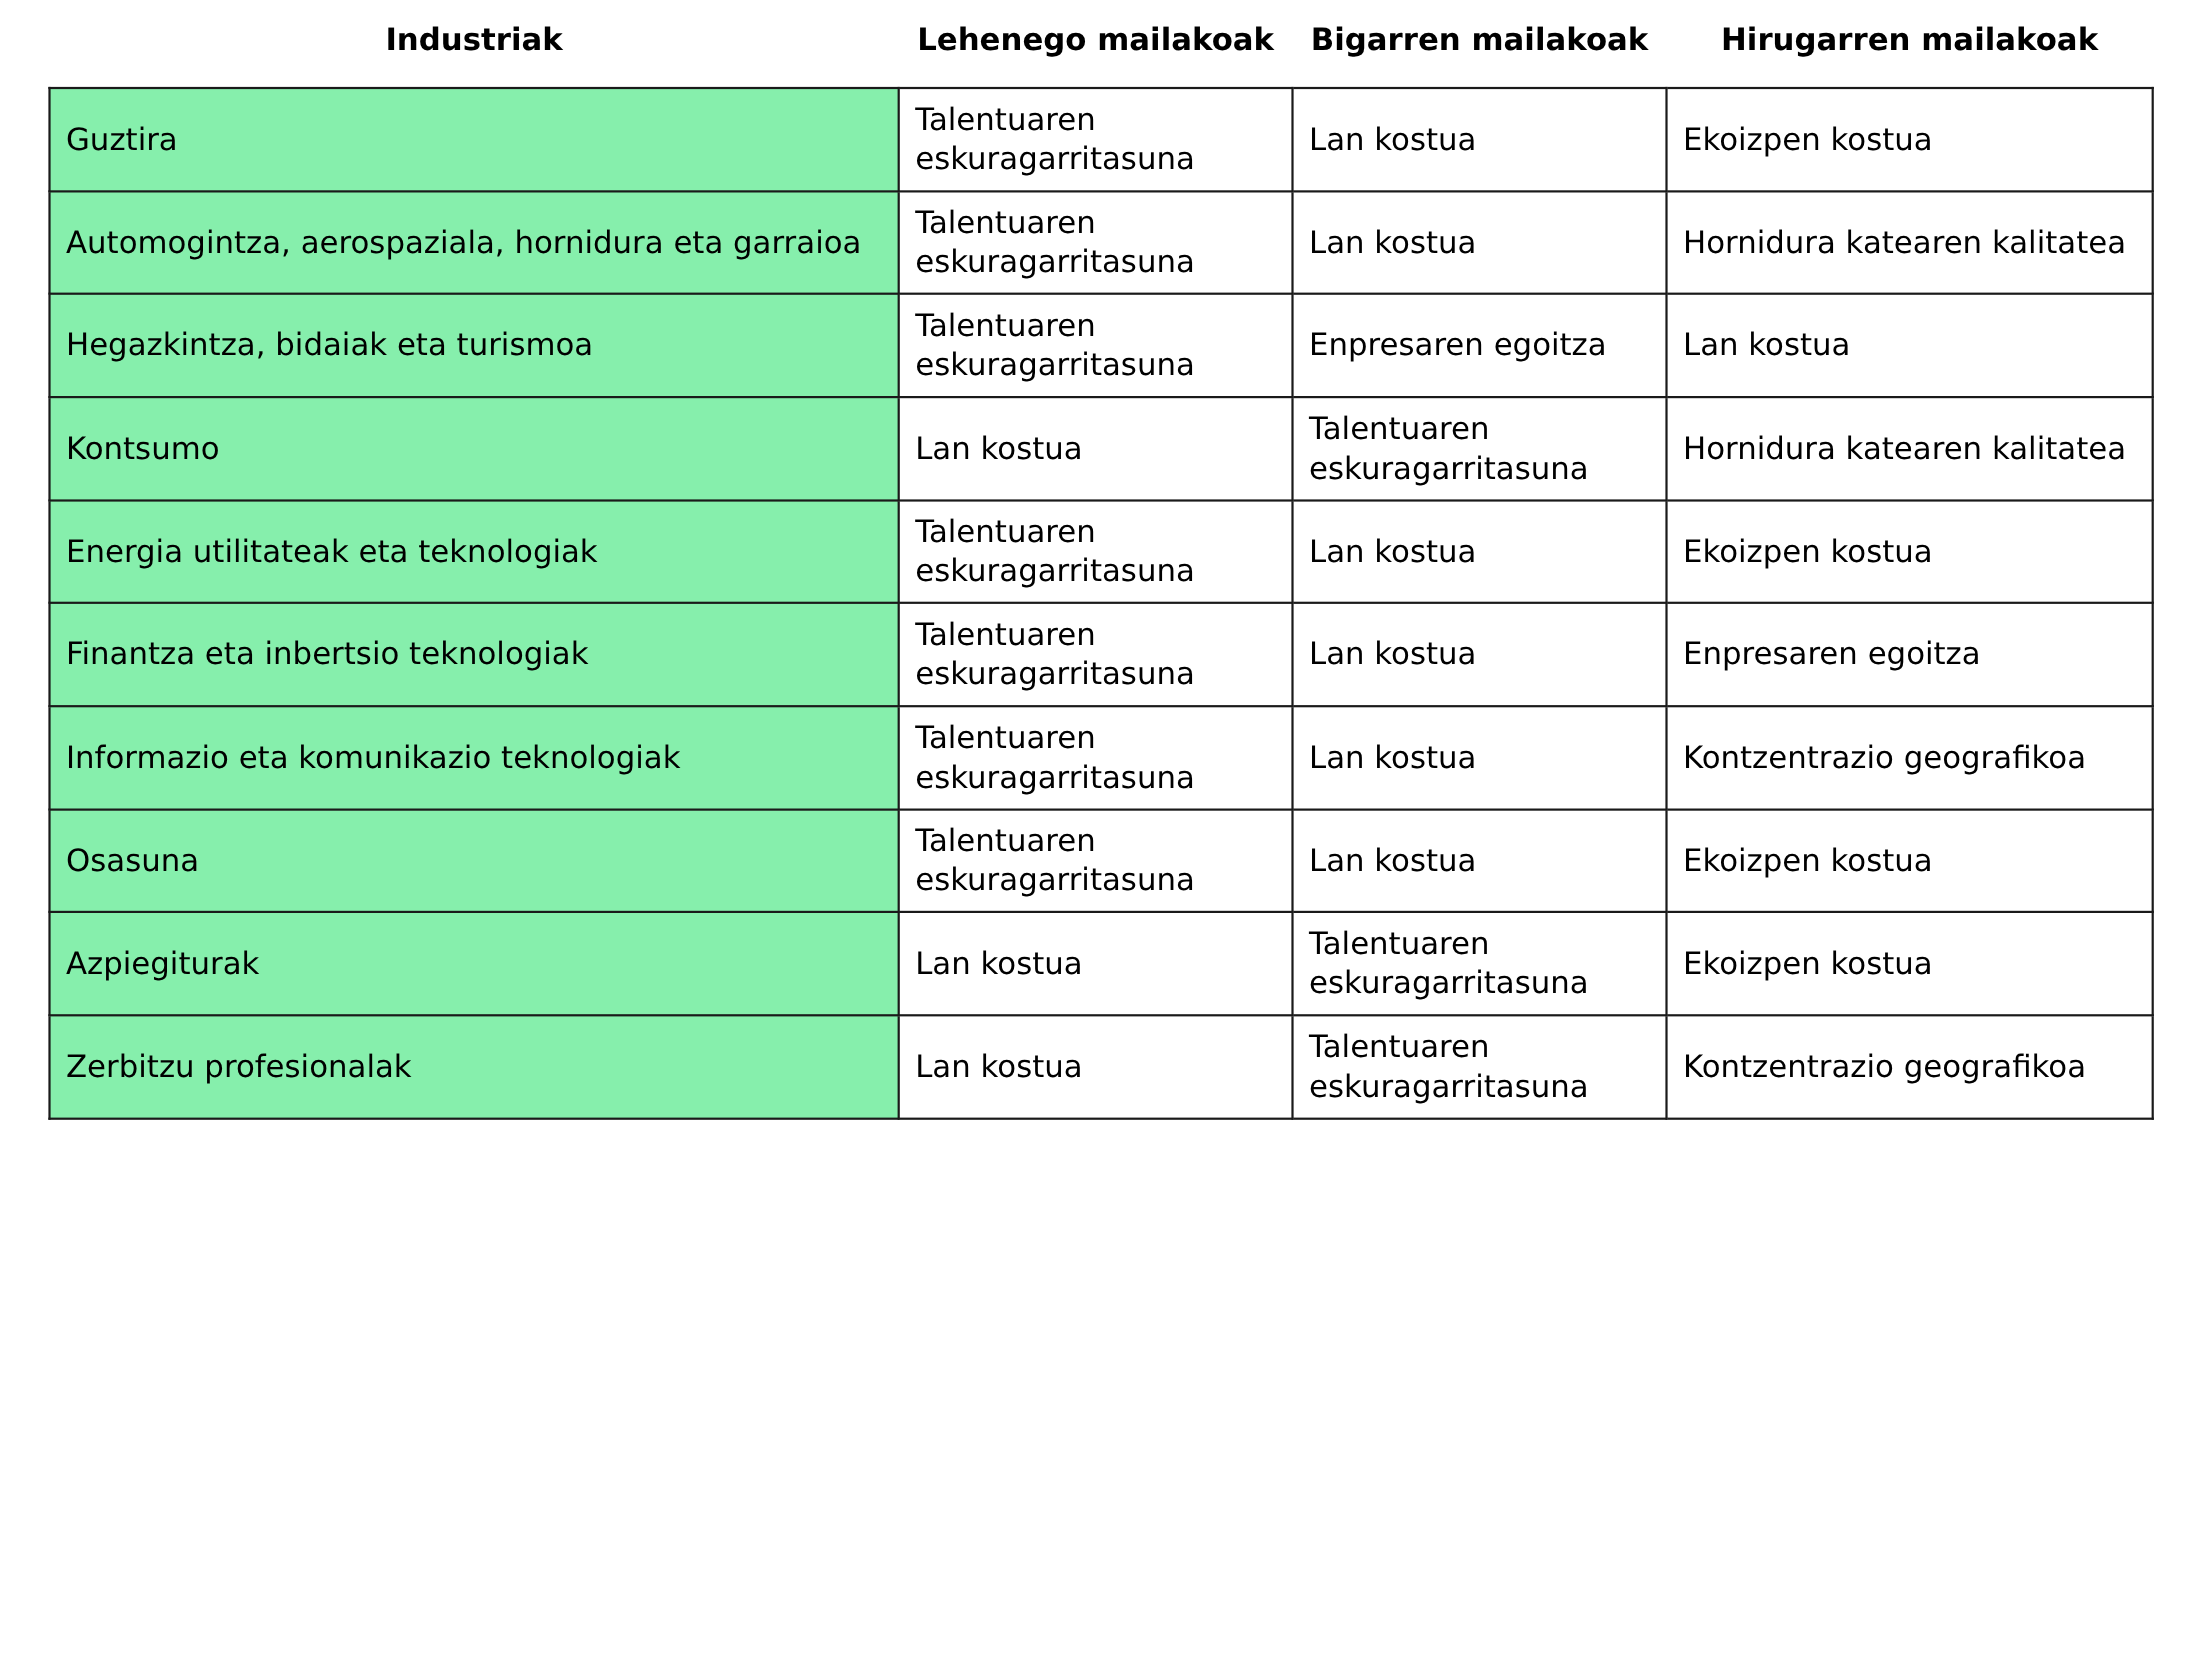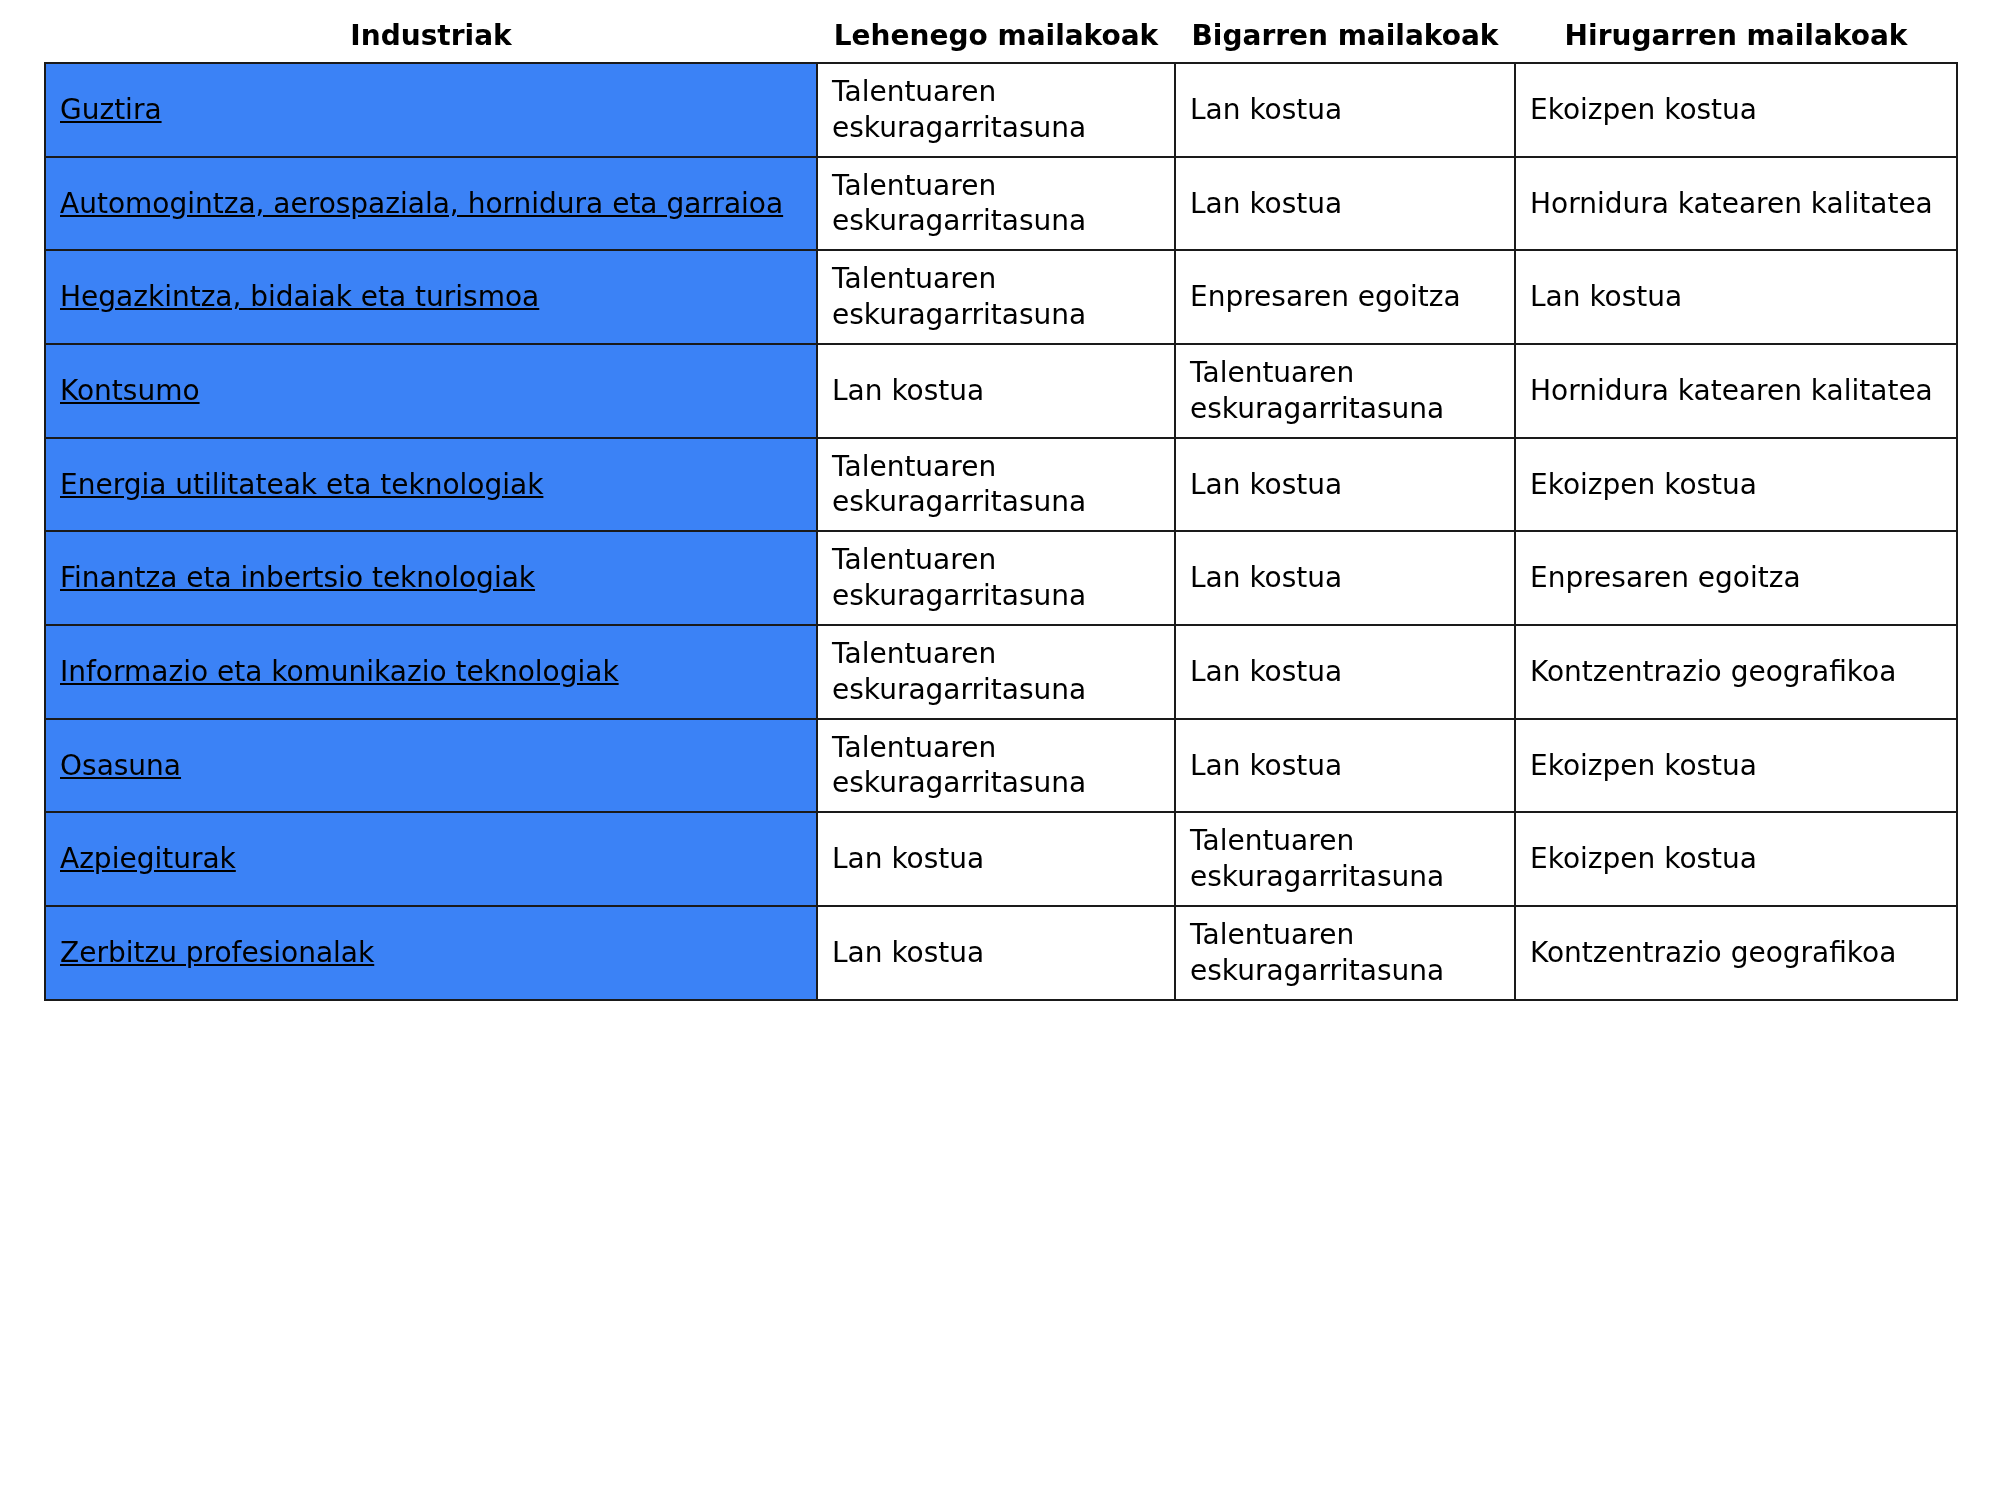--- a/index.html
+++ b/index.html
@@ -35,35 +35,34 @@
   table.data-table col.c1 { width: 358px; }
   table.data-table col.c2 { width: 340px; }
   table.data-table col.c3 { width: 442px; }
 
   thead th {
     border: none;
     background: #ffffff;
     font-weight: bold;
     font-size: 28px;
     text-align: center;
-    padding: 10px 6px 9px 6px;
+    padding: 10px 6px 26px 6px;
     vertical-align: bottom;
     line-height: 1.25;
   }
   tbody td {
     border: 2px solid #1a1a1a;
     font-size: 28px;
     line-height: 1.28;
     padding: 10px 14px;
     vertical-align: middle;
     word-wrap: break-word;
   }
   tbody td.col-industry {
-    background: #3b82f6;
-    text-decoration: underline;
+    background: #86efac;
   }
   tbody td.col-value {
     background: #ffffff;
   }
 </style>
 </head>
 <body>
 
 <div class="page">
   <div class="table-wrap">

